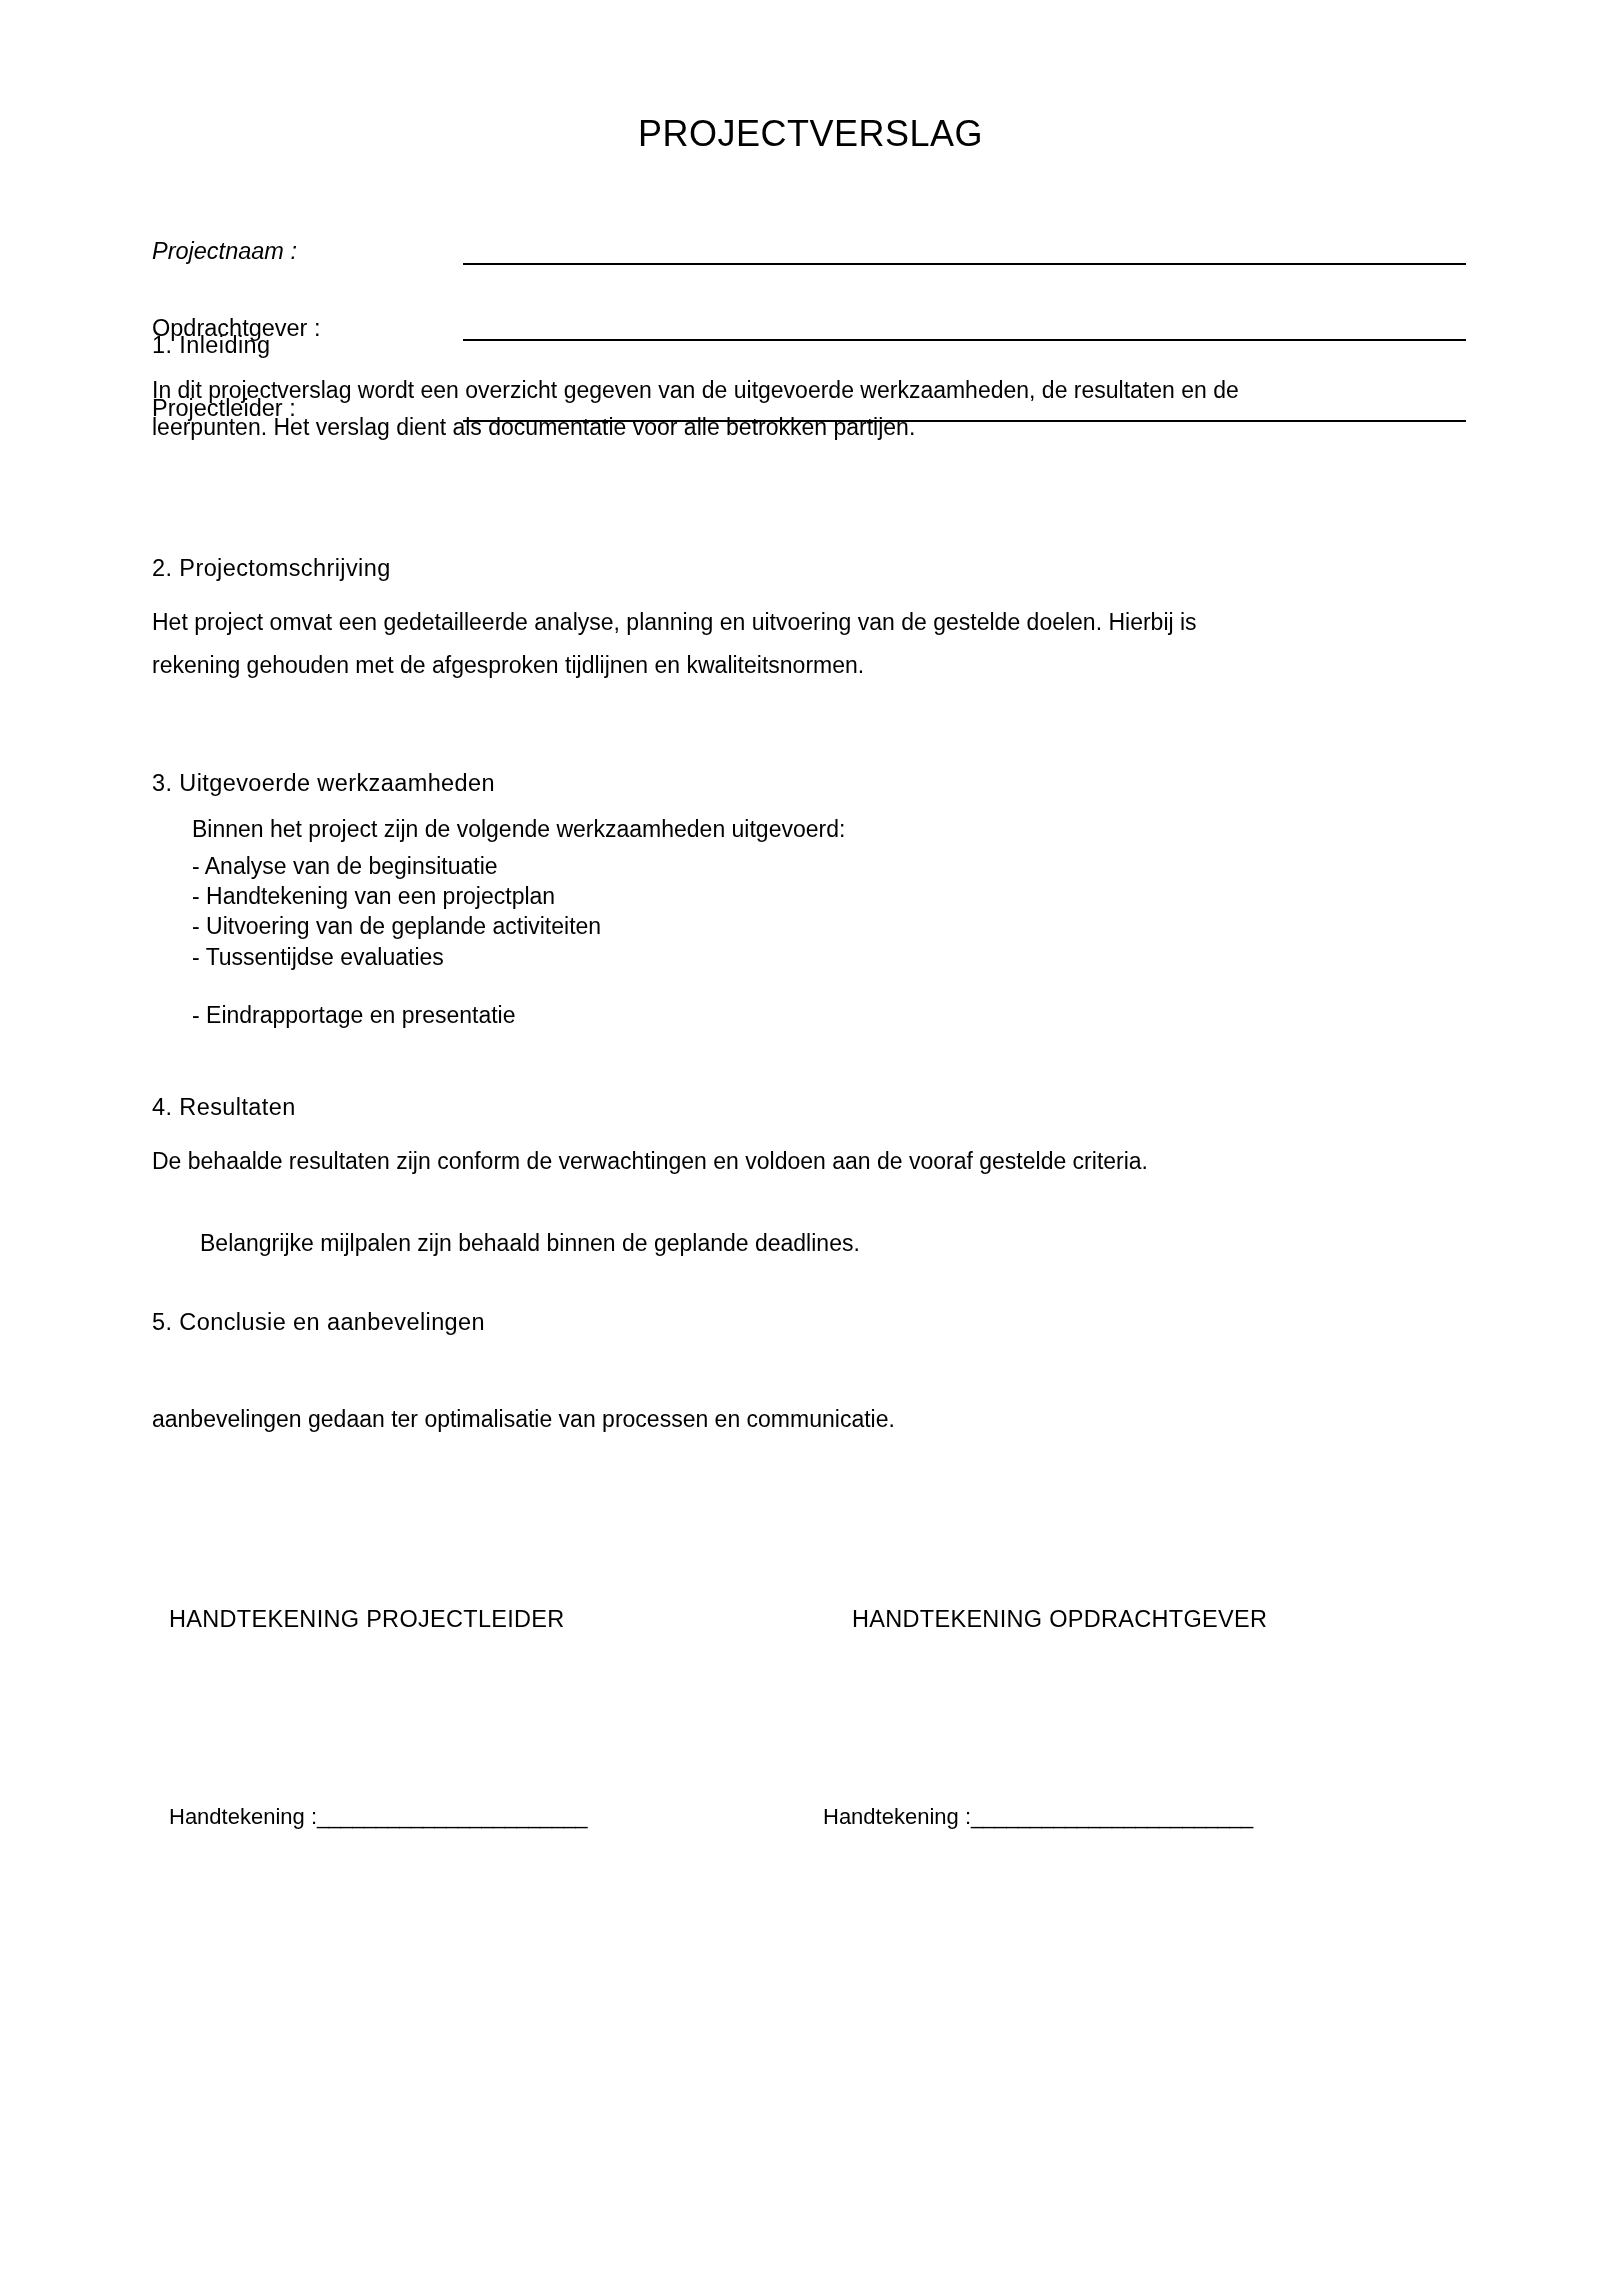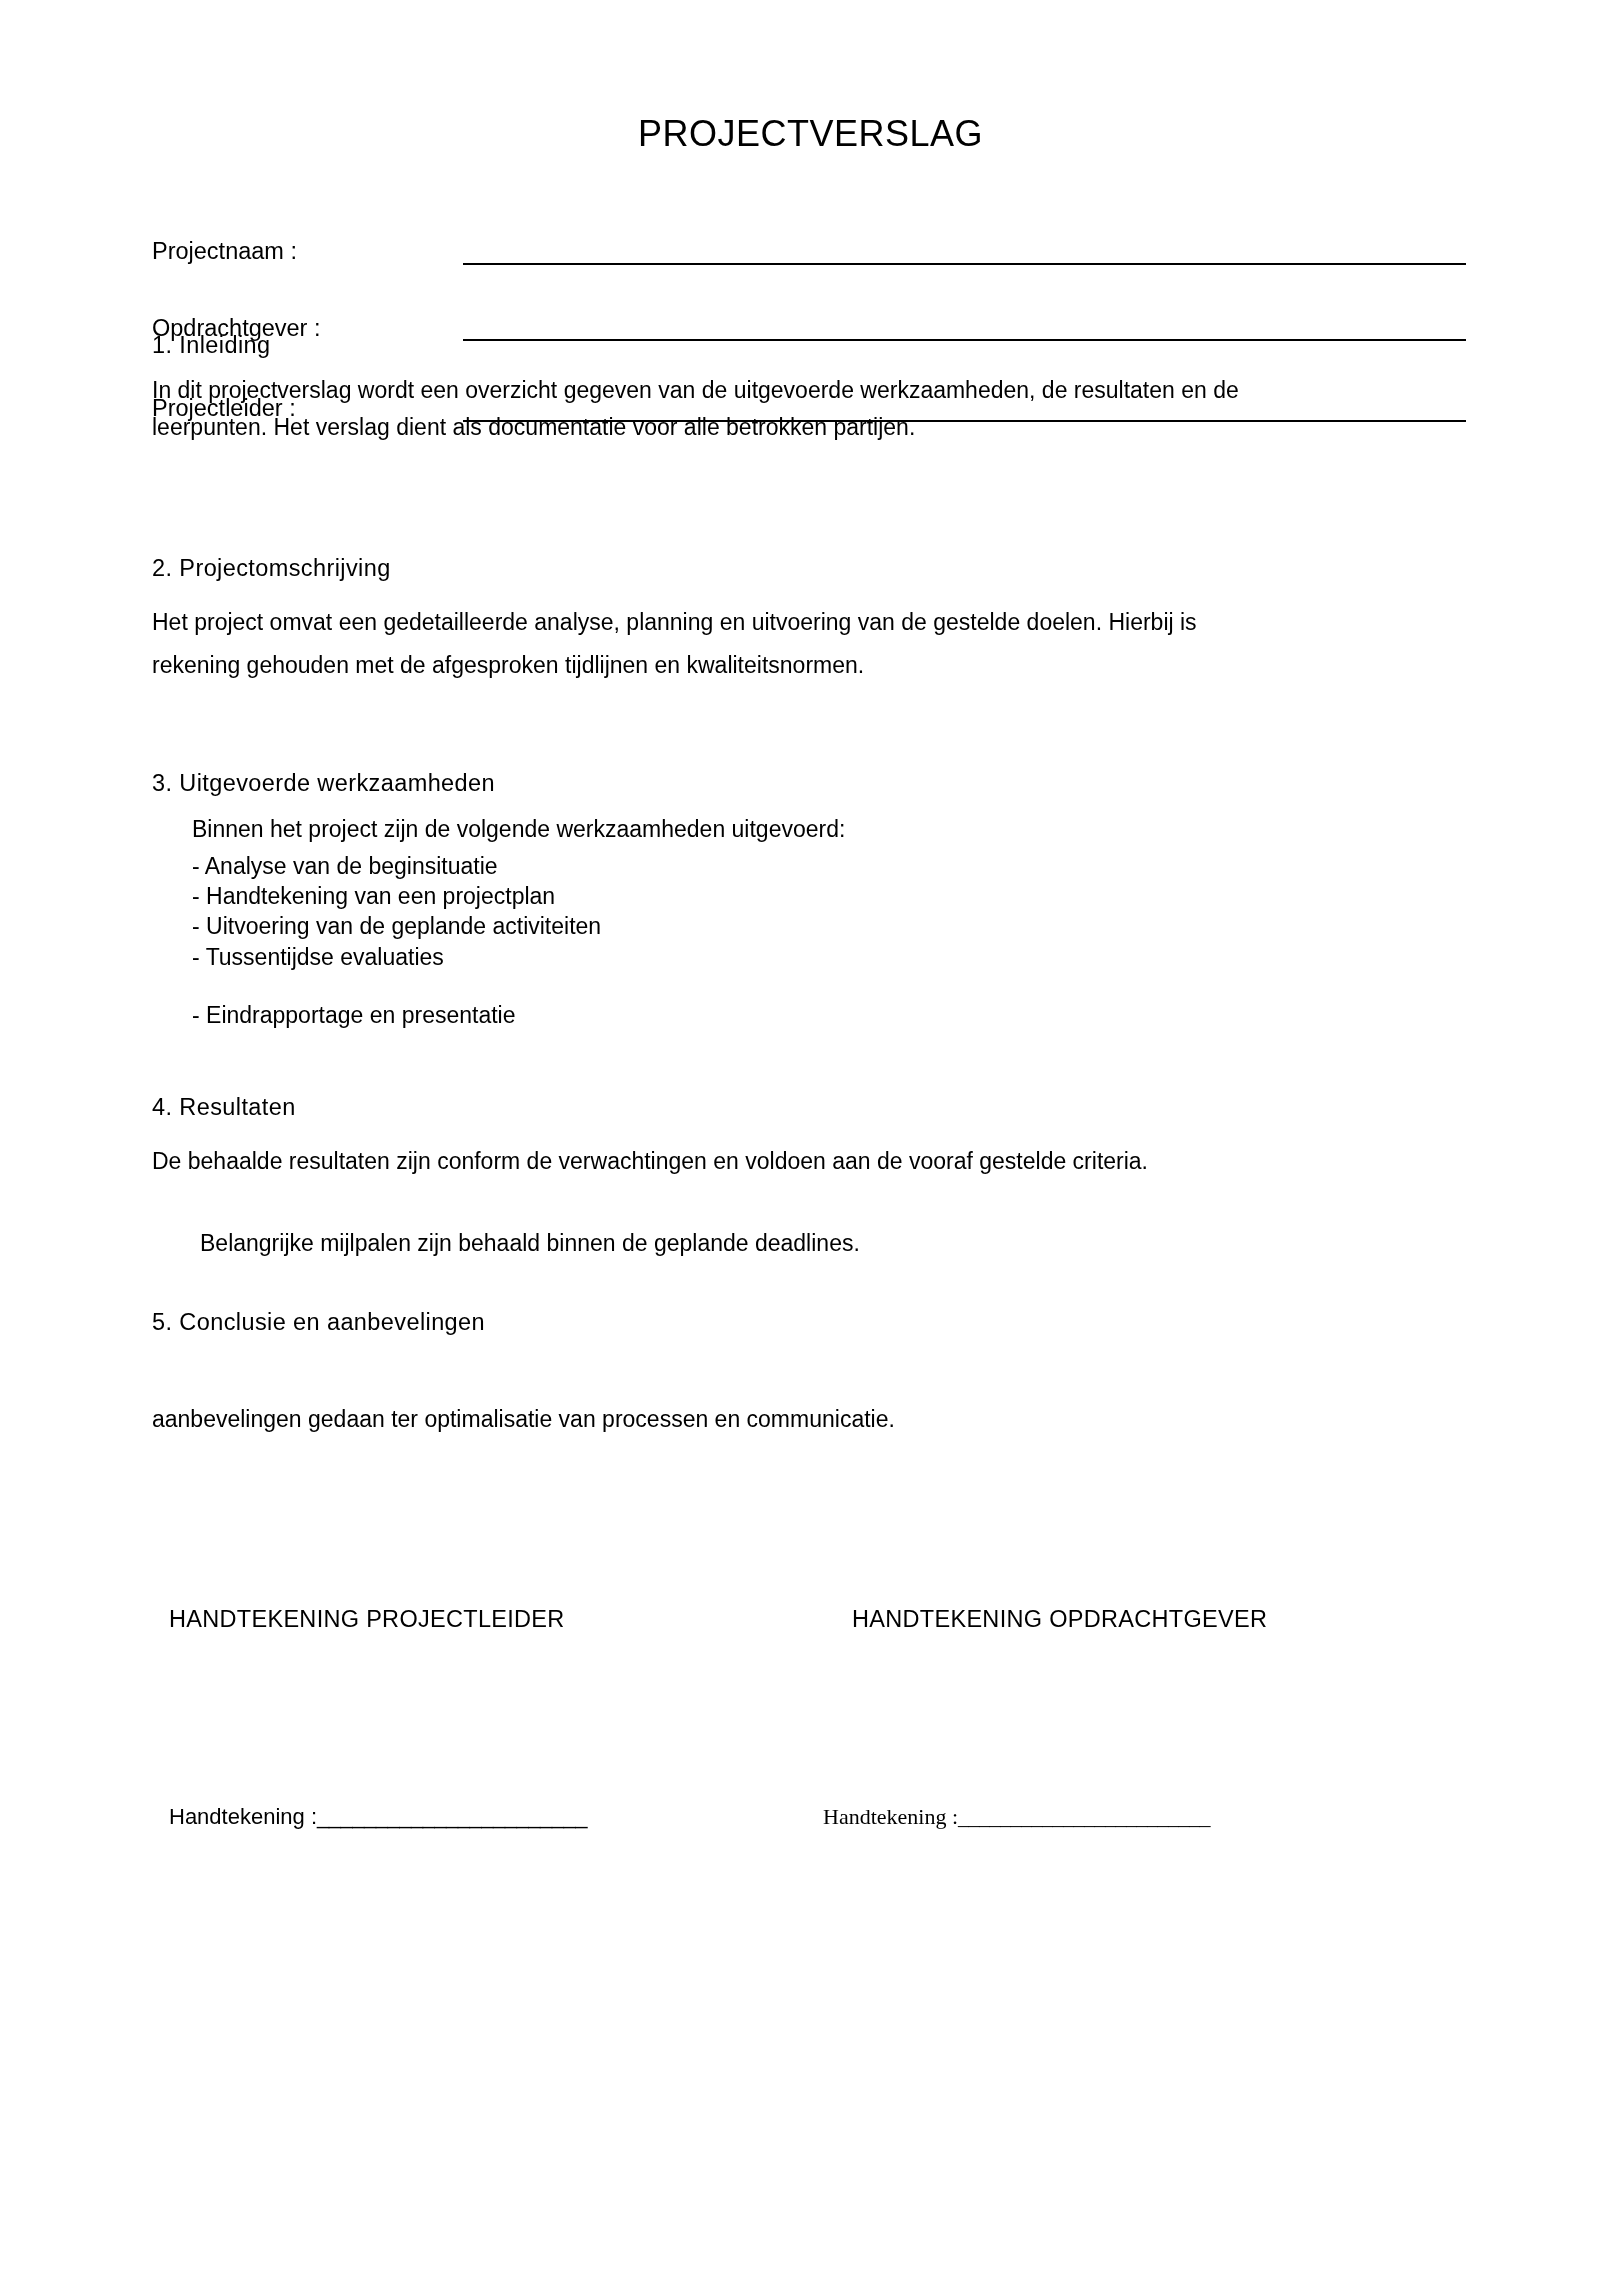--- a/index.html
+++ b/index.html
@@ -71,21 +71,21 @@
     letter-spacing: -0.5px;
   }
 </style>
 </head>
 <body>
 
 <div id="page">
 
   <div class="doc-title">PROJECTVERSLAG</div>
 
-  <div class="atom field-label" style="left:152px; top:240px;">Projectnaam :</div>
+  <div class="atom field-label" style="left:152px; top:240px;font-style:italic;">Projectnaam :</div>
   <div class="rule" style="left:463px; top:263px; width:1003px;"></div>
 
   <div class="atom field-label" style="left:152px; top:317px;">Opdrachtgever :</div>
   <div class="rule" style="left:463px; top:339px; width:1003px;"></div>
 
   <div class="atom field-label" style="left:152px; top:397px;">Projectleider :</div>
   <div class="rule" style="left:463px; top:420px; width:1003px;"></div>
 
   <div class="atom section-head" style="left:152px; top:334px;">1. Inleiding</div>
   <div class="atom body-line" style="left:152px; top:379px;">In dit projectverslag wordt een overzicht gegeven van de uitgevoerde werkzaamheden, de resultaten en de</div>
@@ -110,18 +110,18 @@
   <div class="atom section-head" style="left:152px; top:1311px;">5. Conclusie en aanbevelingen</div>
   <div class="atom body-line" style="left:152px; top:1408px;">aanbevelingen gedaan ter optimalisatie van processen en communicatie.</div>
 
   <div class="atom sig-head" style="left:169px; top:1608px;">HANDTEKENING PROJECTLEIDER</div>
   <div class="atom sig-head" style="left:852px; top:1608px;">HANDTEKENING OPDRACHTGEVER</div>
 
   <div class="atom sig-line" style="left:169px; top:1806px;">
     <span>Handtekening :</span><span class="fill">_______________________</span>
   </div>
 
-  <div class="atom sig-line" style="left:823px; top:1806px;font-family:Liberation Serif, serif;">
+  <div class="atom sig-line" style="left:823px; top:1806px;">
     <span>Handtekening :</span><span class="fill">________________________</span>
   </div>
 
 </div>
 
 
 </body></html>

